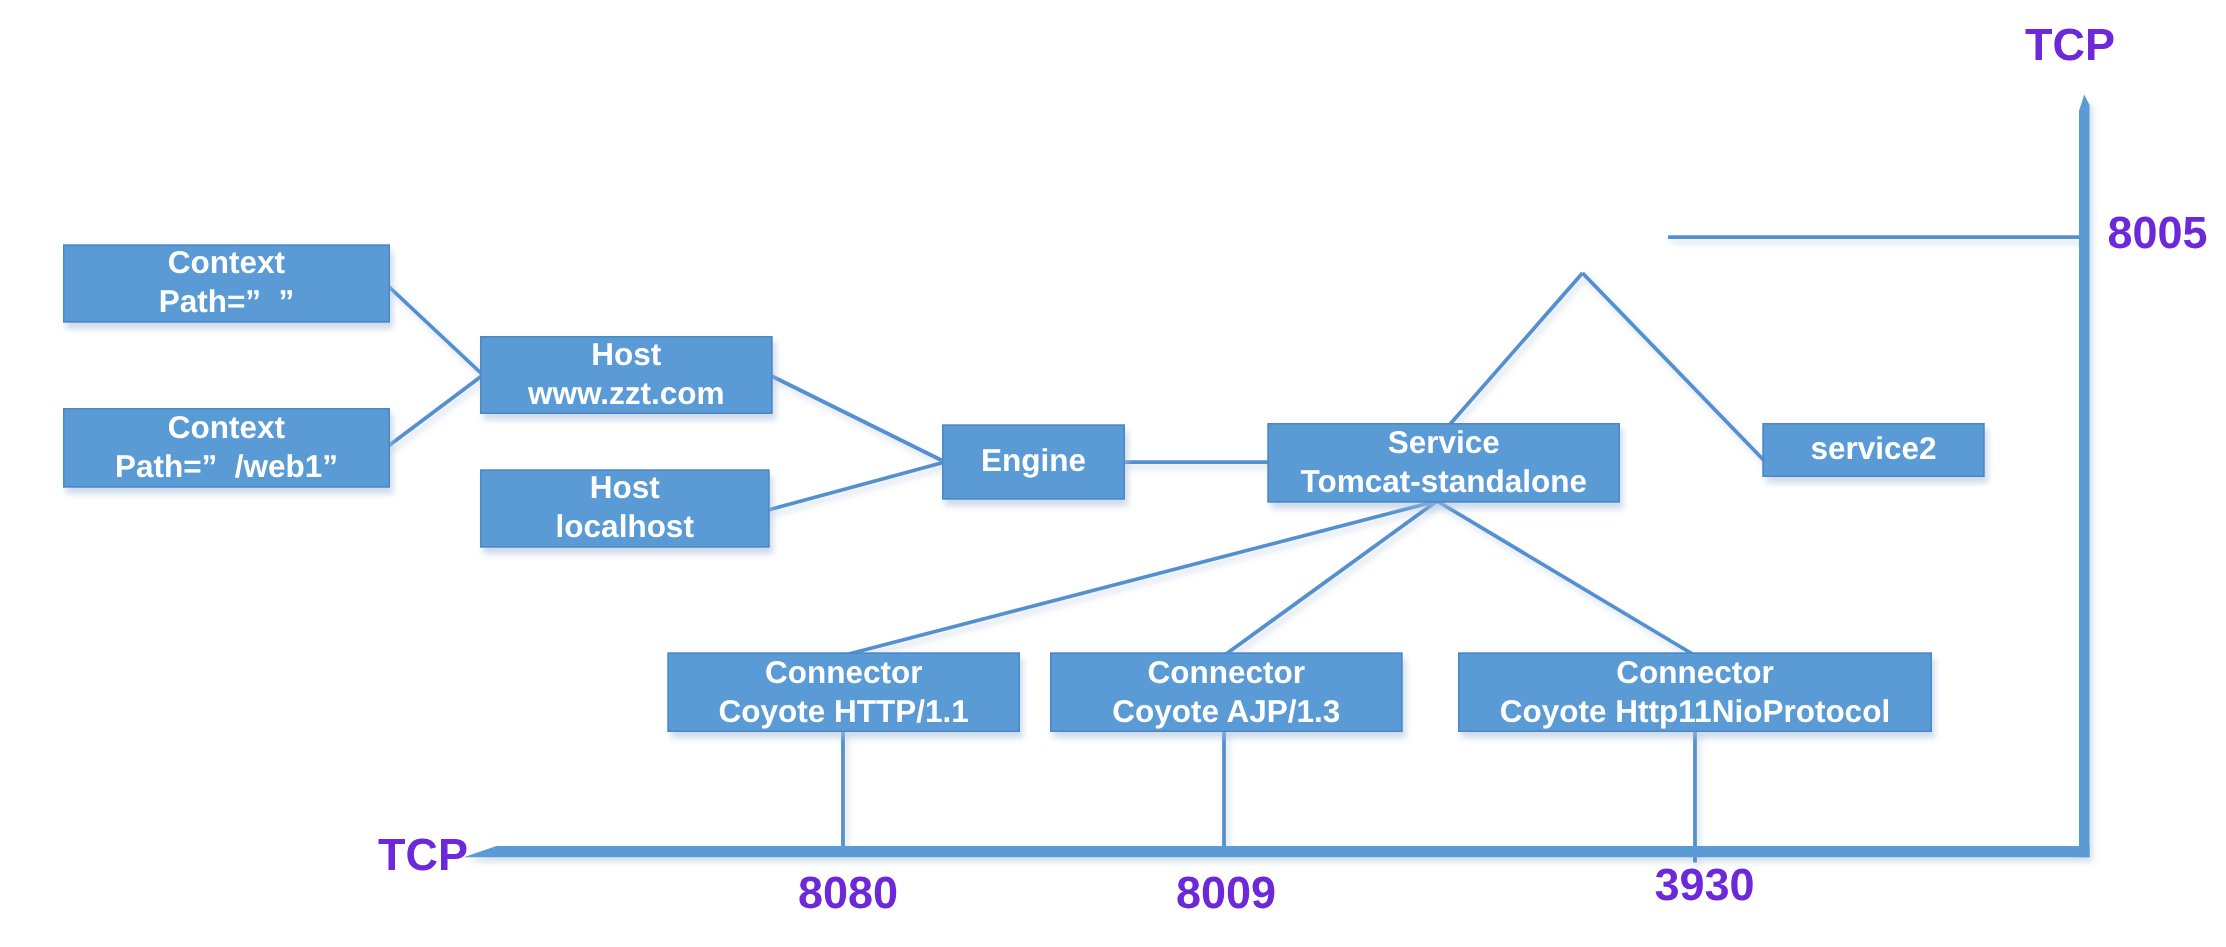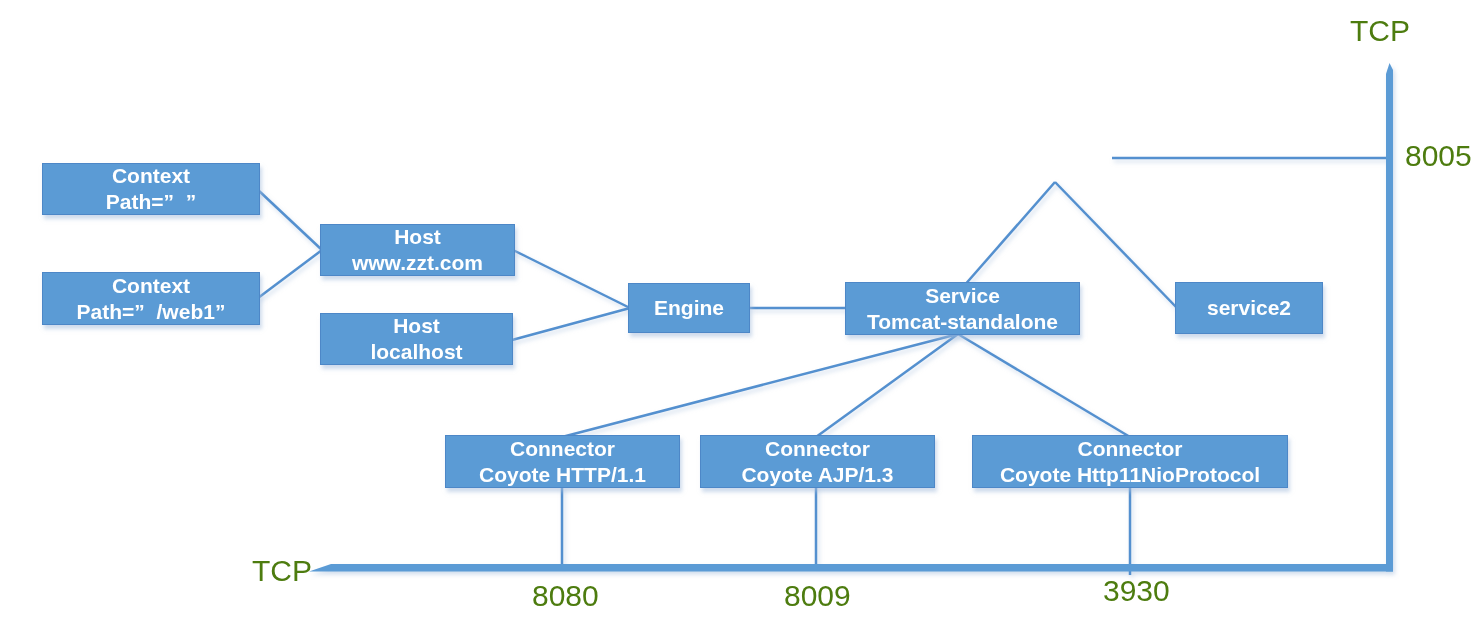--- a/index.html
+++ b/index.html
@@ -39,24 +39,24 @@
     box-shadow: 2px 4px 4px rgba(165,190,220,0.55);
     text-align: center;
   }
   .node span {
     white-space: pre;
     display: block;
   }
   .plabel {
     position: absolute;
     z-index: 3;
-    color: #4d7c0f;
+    color: #6d28d9;
     font-size: 30px;
     line-height: 30px;
-    font-weight: 400;
+    font-weight: 700;
     white-space: pre;
   }
 </style>
 </head>
 <body>
 
 <div id="canvas">
 
   <svg id="edges" width="1484" height="631" viewBox="0 0 1484 631">
     <g stroke="#5490cf" stroke-width="2.5" fill="none">
@@ -104,21 +104,21 @@
   <div class="node" style="left:628px; top:283px; width:122px; height:50px">
     <span>Engine</span>
   </div>
 
   <div class="node" style="left:845px; top:282px; width:235px; height:53px">
     <span>Service</span>
     <span>Tomcat-standalone</span>
   </div>
 
 
-  <div class="node" style="left:1175px; top:282px; width:148px; height:52px">
+  <div class="node" style="left:1175px; top:282px; width:148px; height:36px">
     <span>service2</span>
   </div>
 
   <div class="node" style="left:445px; top:435px; width:235px; height:53px">
     <span>Connector</span>
     <span>Coyote HTTP/1.1</span>
   </div>
 
   <div class="node" style="left:700px; top:435px; width:235px; height:53px">
     <span>Connector</span>

